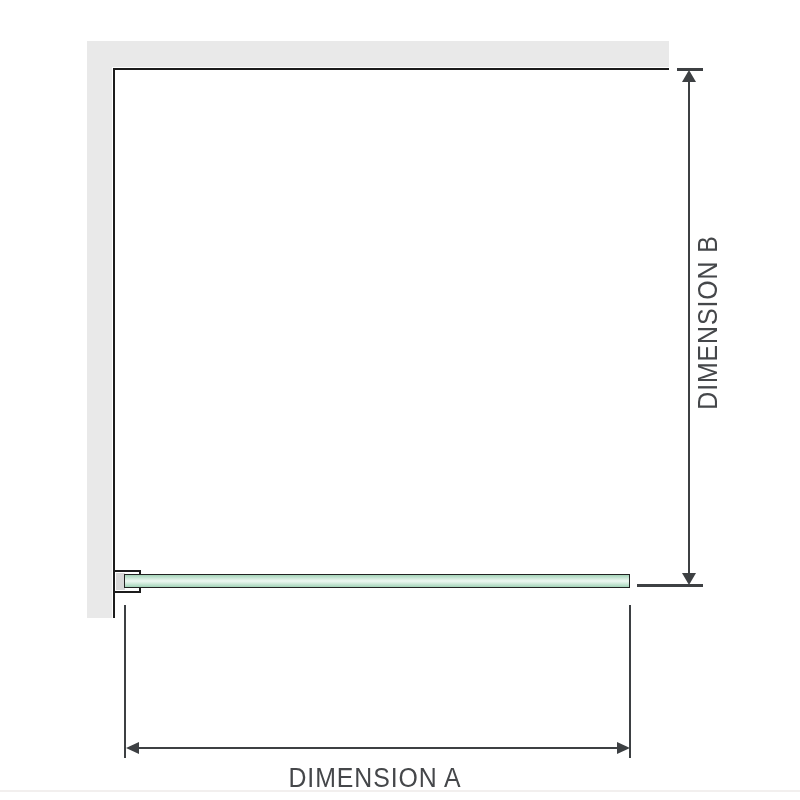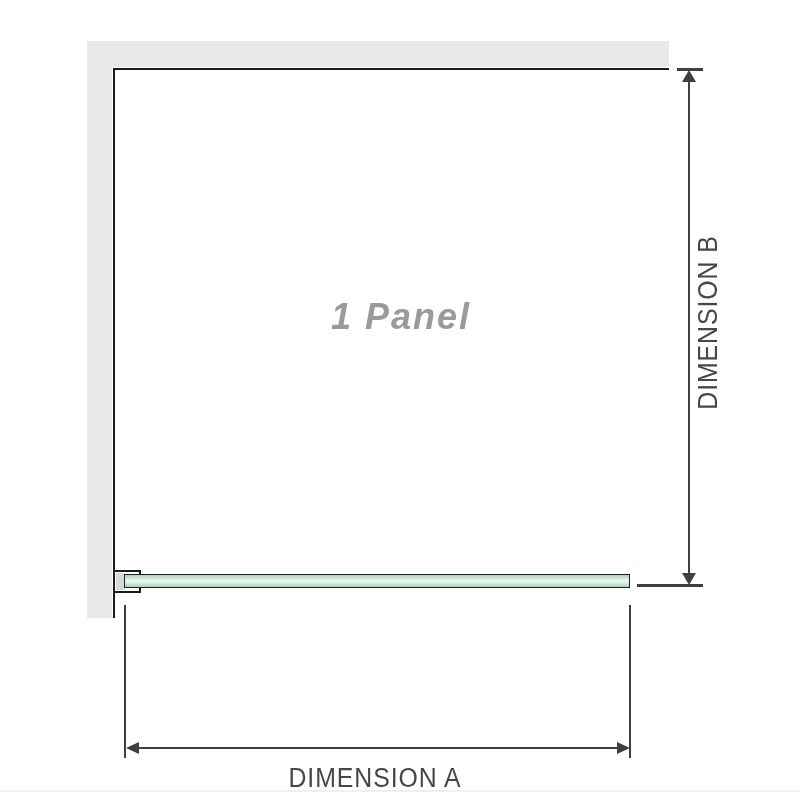--- a/index.html
+++ b/index.html
@@ -112,21 +112,20 @@
 <body>
 
 <div class="canvas">
 
   <div class="abs wall-top"></div>
   <div class="abs wall-left"></div>
 
   <div class="abs edge-top"></div>
   <div class="abs edge-left"></div>
 
-  <div class="abs panel-label">1 Panel</div>
 
   <div class="abs bracket"></div>
   <div class="abs bracket-fill"></div>
   <div class="abs glass-bar"></div>
 
   <div class="abs dim-line dimb-tick-top"></div>
   <div class="abs dim-line dimb-tick-bottom"></div>
   <div class="abs dim-line dimb-vline"></div>
   <div class="abs tri tri-up"></div>
   <div class="abs tri tri-down"></div>

